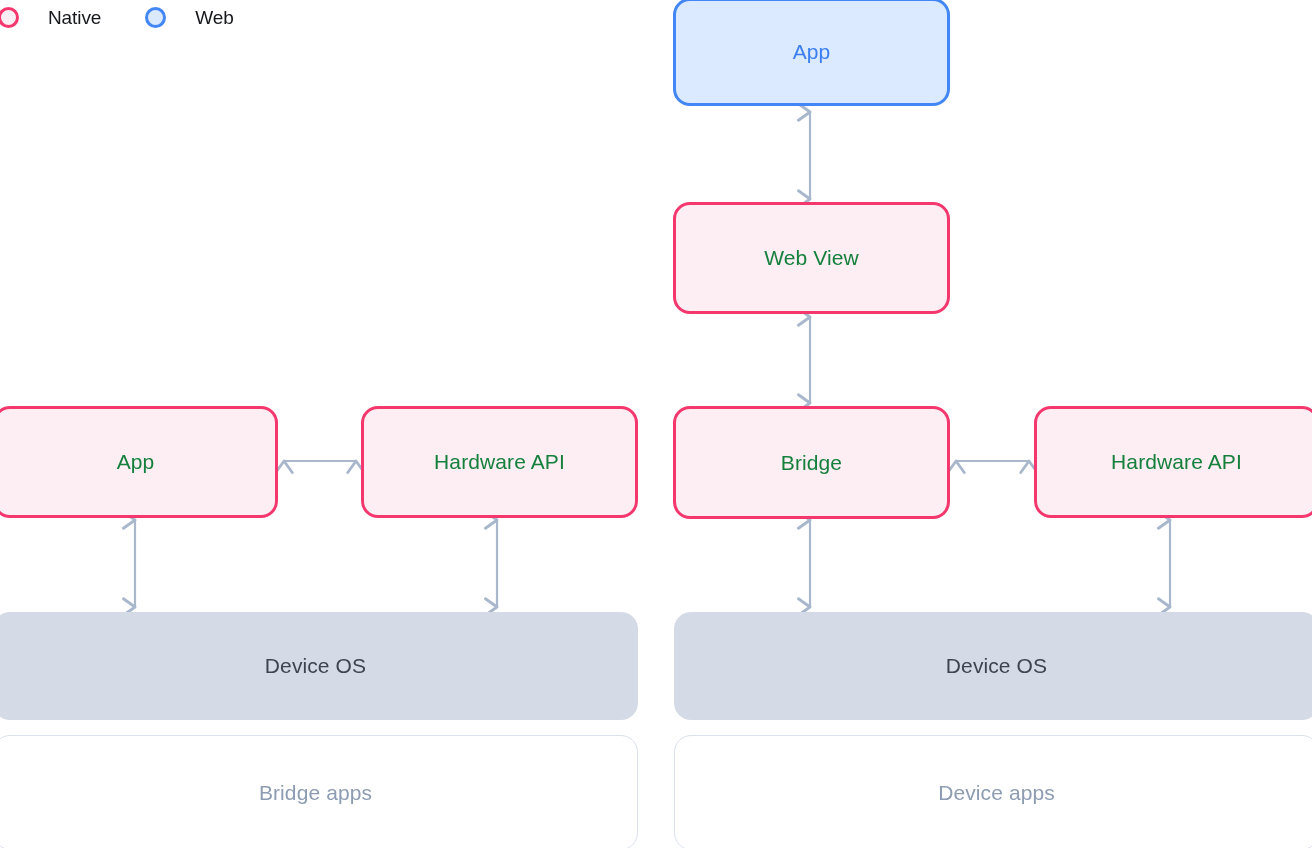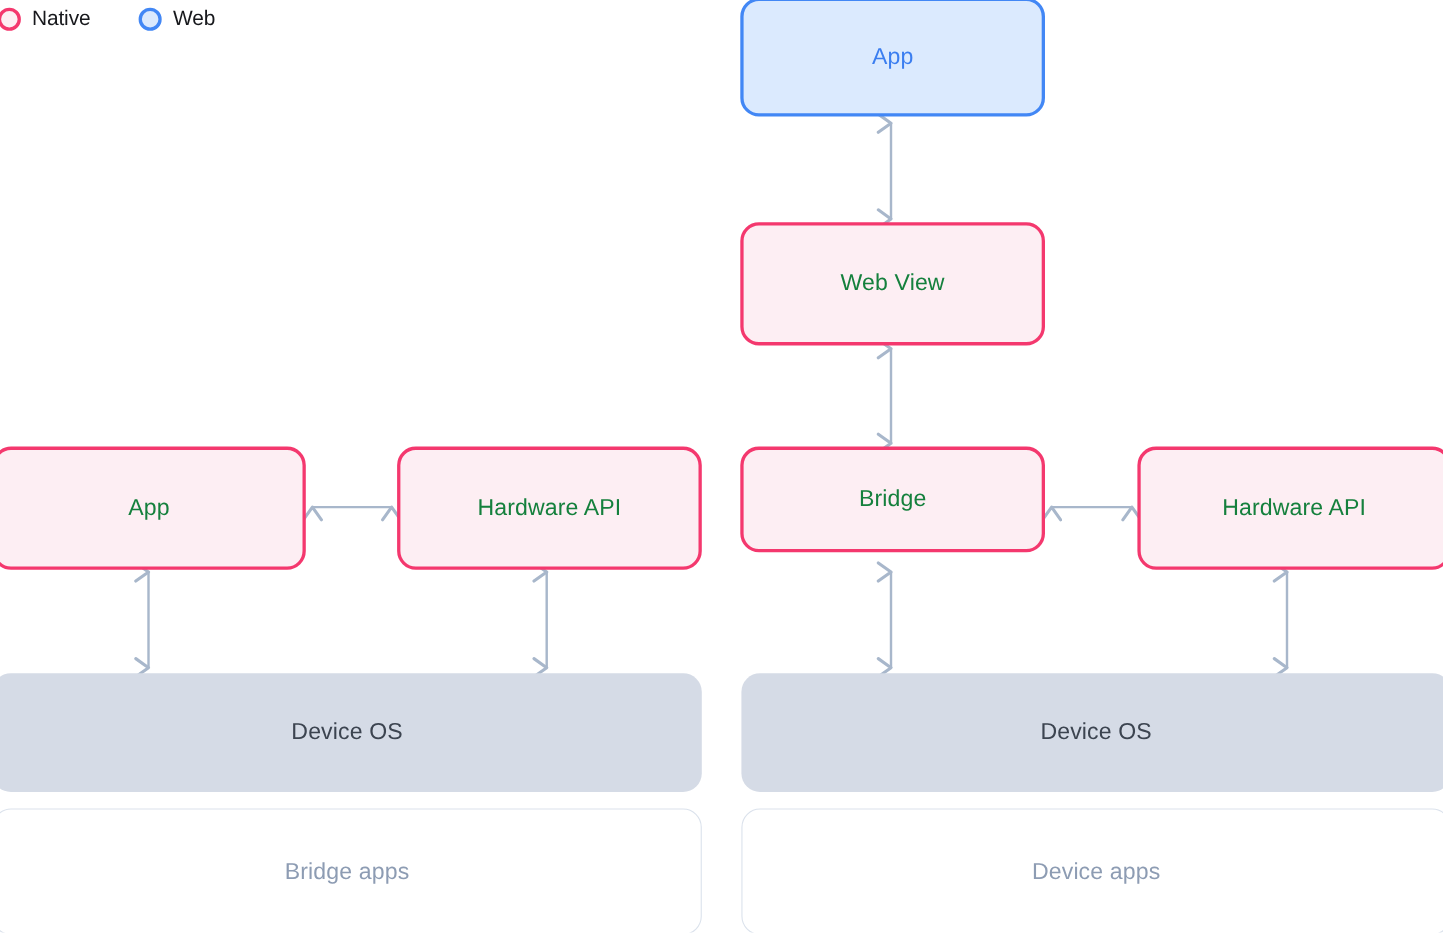--- a/index.html
+++ b/index.html
@@ -27,21 +27,21 @@
     top: 3px;
     left: 0px;
     display: flex;
     align-items: center;
     gap: 44px;
     height: 28px;
   }
   .legend-item {
     display: flex;
     align-items: center;
-    gap: 10px;
+    gap: 29px;
   }
   .legend-swatch {
     width: 21px;
     height: 21px;
     border-radius: 50%;
     box-sizing: border-box;
   }
   .legend-swatch.native {
     border: 3.5px solid #f4386e;
     background: #fdeef3;
@@ -153,21 +153,21 @@
   </div>
 
   <div class="node native" style="left:-7px; top:406px; width:285px; height:112px;">
     <span>App</span>
   </div>
 
   <div class="node native" style="left:361px; top:406px; width:277px; height:112px;">
     <span>Hardware API</span>
   </div>
 
-  <div class="node native" style="left:673px; top:406px; width:277px; height:96px;">
+  <div class="node native" style="left:673px; top:406px; width:277px; height:113px;">
     <span>Bridge</span>
   </div>
 
   <div class="node native" style="left:1034px; top:406px; width:285px; height:112px;">
     <span>Hardware API</span>
   </div>
 
   <div class="node os" style="left:-7px; top:612px; width:645px; height:108px;">
     <span>Device OS</span>
   </div>

